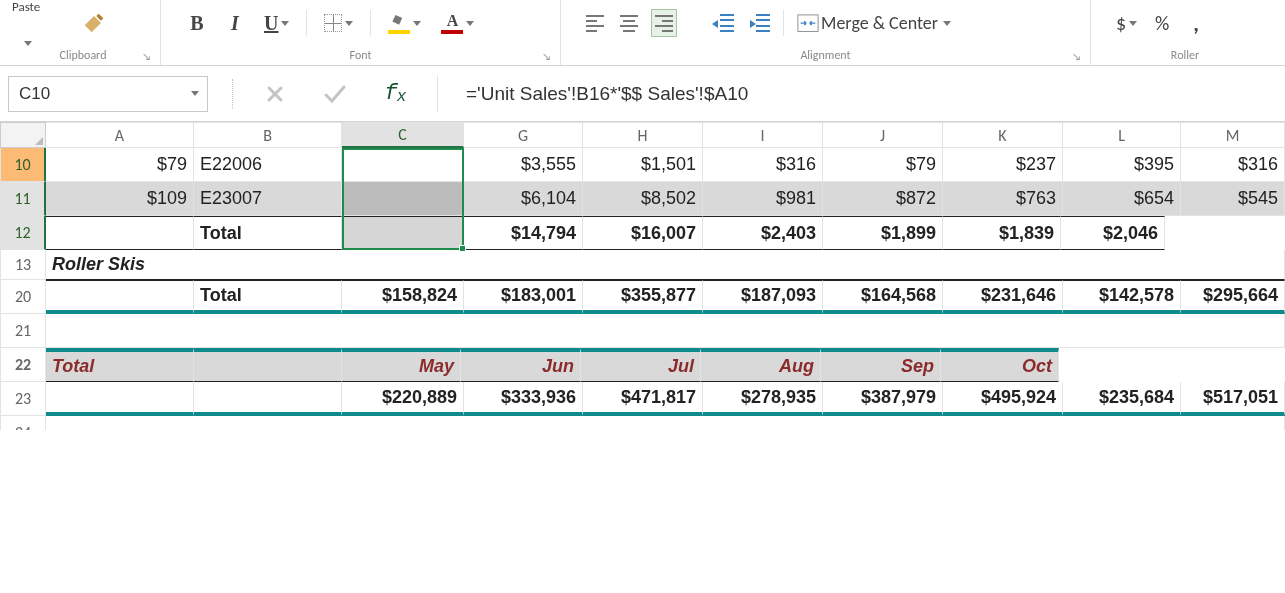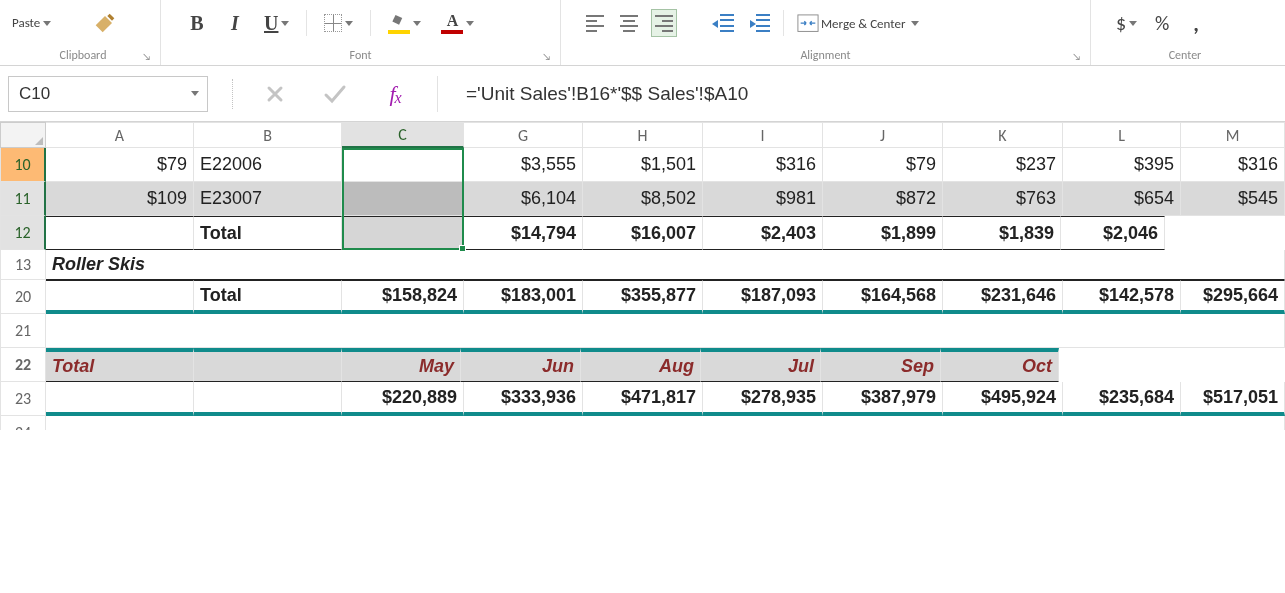--- a/index.html
+++ b/index.html
@@ -11,21 +11,21 @@
 .rgroup + .rgroup{border-left:1px solid #e3e3e3}
 .rgroup .buttons{display:flex;align-items:center;gap:8px;height:46px}
 .rgroup .gtitle{font-size:12px;color:#8a8a8a;text-align:center;height:18px;line-height:18px;position:relative;display:flex;justify-content:center;align-items:center}
 .rgroup .gtitle .launcher{position:absolute;right:0;bottom:0;width:14px;height:14px;display:inline-flex;align-items:center;justify-content:center;font-size:10px;color:#8a8a8a}
 
 .btn{display:flex;align-items:center;justify-content:center;min-width:24px;height:28px;padding:0 3px;color:#5a5a5a}
 .btn.sel{background:#e6f2e6;border:1px solid #a5c3a5}
 .drop{display:inline-flex;align-items:center}
 .caret{display:inline-block;margin-left:3px;border-left:4px solid transparent;border-right:4px solid transparent;border-top:5px solid #777}
 
-.paste-col{display:flex;align-items:center;justify-content:space-between;height:46px}
+.paste-col{display:flex;flex-direction:column;align-items:center;justify-content:space-between;height:46px}
 .paste-col .pl{font-size:13px;color:#444;line-height:14px}
 .brush{width:28px;height:28px;display:flex;align-items:center;justify-content:center}
 
 .b-bold{font-family:"Times New Roman",serif;font-weight:900;font-size:20px;color:#444}
 .b-italic{font-family:"Times New Roman",serif;font-style:italic;font-size:20px;font-weight:700;color:#444}
 .b-under{font-family:"Times New Roman",serif;text-decoration:underline;font-size:20px;font-weight:700;color:#444}
 
 .border-ico{width:18px;height:18px;position:relative}
 .border-ico:before,.border-ico:after{content:"";position:absolute;background:#888}
 .border-ico:before{left:0;right:0;top:50%;height:1px}
@@ -48,30 +48,30 @@
 .ar span{width:18px}.ar span:nth-child(2){width:11px;margin-left:auto}.ar span:nth-child(4){width:11px;margin-left:auto}
 
 .indent-ico{width:20px;height:18px;position:relative}
 .indent-ico .lines{position:absolute;left:6px;right:0;top:0;bottom:0;display:flex;flex-direction:column;justify-content:space-between}
 .indent-ico .lines span{height:2px;background:#3b7fc4;display:block}
 .indent-ico .arrow{position:absolute;left:-2px;top:6px;border-top:4px solid transparent;border-bottom:4px solid transparent}
 .indent-ico.dec .arrow{border-right:6px solid #3b7fc4}
 .indent-ico.inc .arrow{border-left:6px solid #3b7fc4;left:0}
 
 .merge-ico{width:22px;height:18px}
-.merge-lbl{color:#444;font-size:13px;padding:0 2px}
+.merge-lbl{color:#444;font-size:18px;padding:0 2px}
 
 
 .fxbar{display:flex;align-items:center;height:56px;border-bottom:1px solid #d4d4d4;padding:6px 8px;background:#fff;gap:24px}
 .namebox{width:200px;height:36px;border:1px solid #c8c8c8;background:#fff;display:flex;align-items:center;padding:0 8px;justify-content:space-between}
 .namebox input{border:0;outline:0;font-size:17px;color:#333;width:100%}
 .vbar{width:0;height:30px;border-left:1px dotted #c3c3c3}
 .fxbtn{width:36px;height:36px;display:flex;align-items:center;justify-content:center;color:#a9a9a9;font-size:22px}
 .fxbtn.disabled{color:#c4c4c4}
-.fx-ico{font-family:Liberation Serif, serif;font-style:italic;color:#a21caf;font-size:22px;letter-spacing:-1px}
+.fx-ico{font-family:Liberation Mono, monospace;font-style:italic;color:#14532d;font-size:22px;letter-spacing:-1px}
 .formula-input{flex:1;border:0;outline:0;font-size:19px;color:#333;padding:4px}
 
 
 .sheet{position:relative;user-select:none}
 .hdrrow{display:flex;height:26px;background:#fff}
 .hdrrow .corner{width:46px;border:1px solid #ccc;background:#f3f3f3;position:relative}
 .hdrrow .corner:after{content:"";position:absolute;right:2px;bottom:2px;border-left:8px solid transparent;border-bottom:8px solid #bdbdbd}
 .colh{border:1px solid #e3e3e3;border-left:0;background:#fff;text-align:center;font-size:16px;color:#666;display:flex;align-items:center;justify-content:center}
 .colh.sel{background:#e2e2e2;border-bottom:2px solid #217346;color:#2a622a;font-weight:500}
 
@@ -241,21 +241,21 @@
           <span class="caret"></span>
         </span>
       <span class="btn">
           <span style="font-size:20px;color:#444">%</span>
         </span>
       <span class="btn">
           <span style="font-size:22px;font-weight:700;color:#444">,</span>
         </span>
     </div>
     <div class="gtitle">
-        <span>Center</span>
+        <span>Roller</span>
       </div>
   </div>
 </div>
 
 <div class="fxbar">
   <div class="namebox">
     <input value="C10" style="">
     <span class="caret"></span>
   </div>
   <span class="vbar"></span>
@@ -356,22 +356,22 @@
     <div class="rowh">21</div>
     <div class="cell" style="width:1239px"></div>
   </div>
 
   <div class="row r-it">
     <div class="rowh" style="font-style:normal;font-weight:700;color:#666">22</div>
     <div class="cell c-A lj gray dteal-tb bb">Total</div>
     <div class="cell c-B rj gray dteal-tb bb"></div>
     <div class="cell c-G rj gray dteal-tb bb">May</div>
     <div class="cell c-H rj gray dteal-tb bb">Jun</div>
+    <div class="cell c-I rj gray dteal-tb bb">Jul</div>
     <div class="cell c-J rj gray dteal-tb bb">Aug</div>
-    <div class="cell c-I rj gray dteal-tb bb">Jul</div>
     <div class="cell c-K rj gray dteal-tb bb">Sep</div>
     <div class="cell c-L rj gray dteal-tb bb">Oct</div>
   </div>
 
   <div class="row">
     <div class="rowh">23</div>
     <div class="cell c-A rj b dteal-bb"></div>
     <div class="cell c-B rj b dteal-bb"></div>
     <div class="cell c-C rj b dteal-bb">$220,889</div>
     <div class="cell c-G rj b dteal-bb">$333,936</div>

